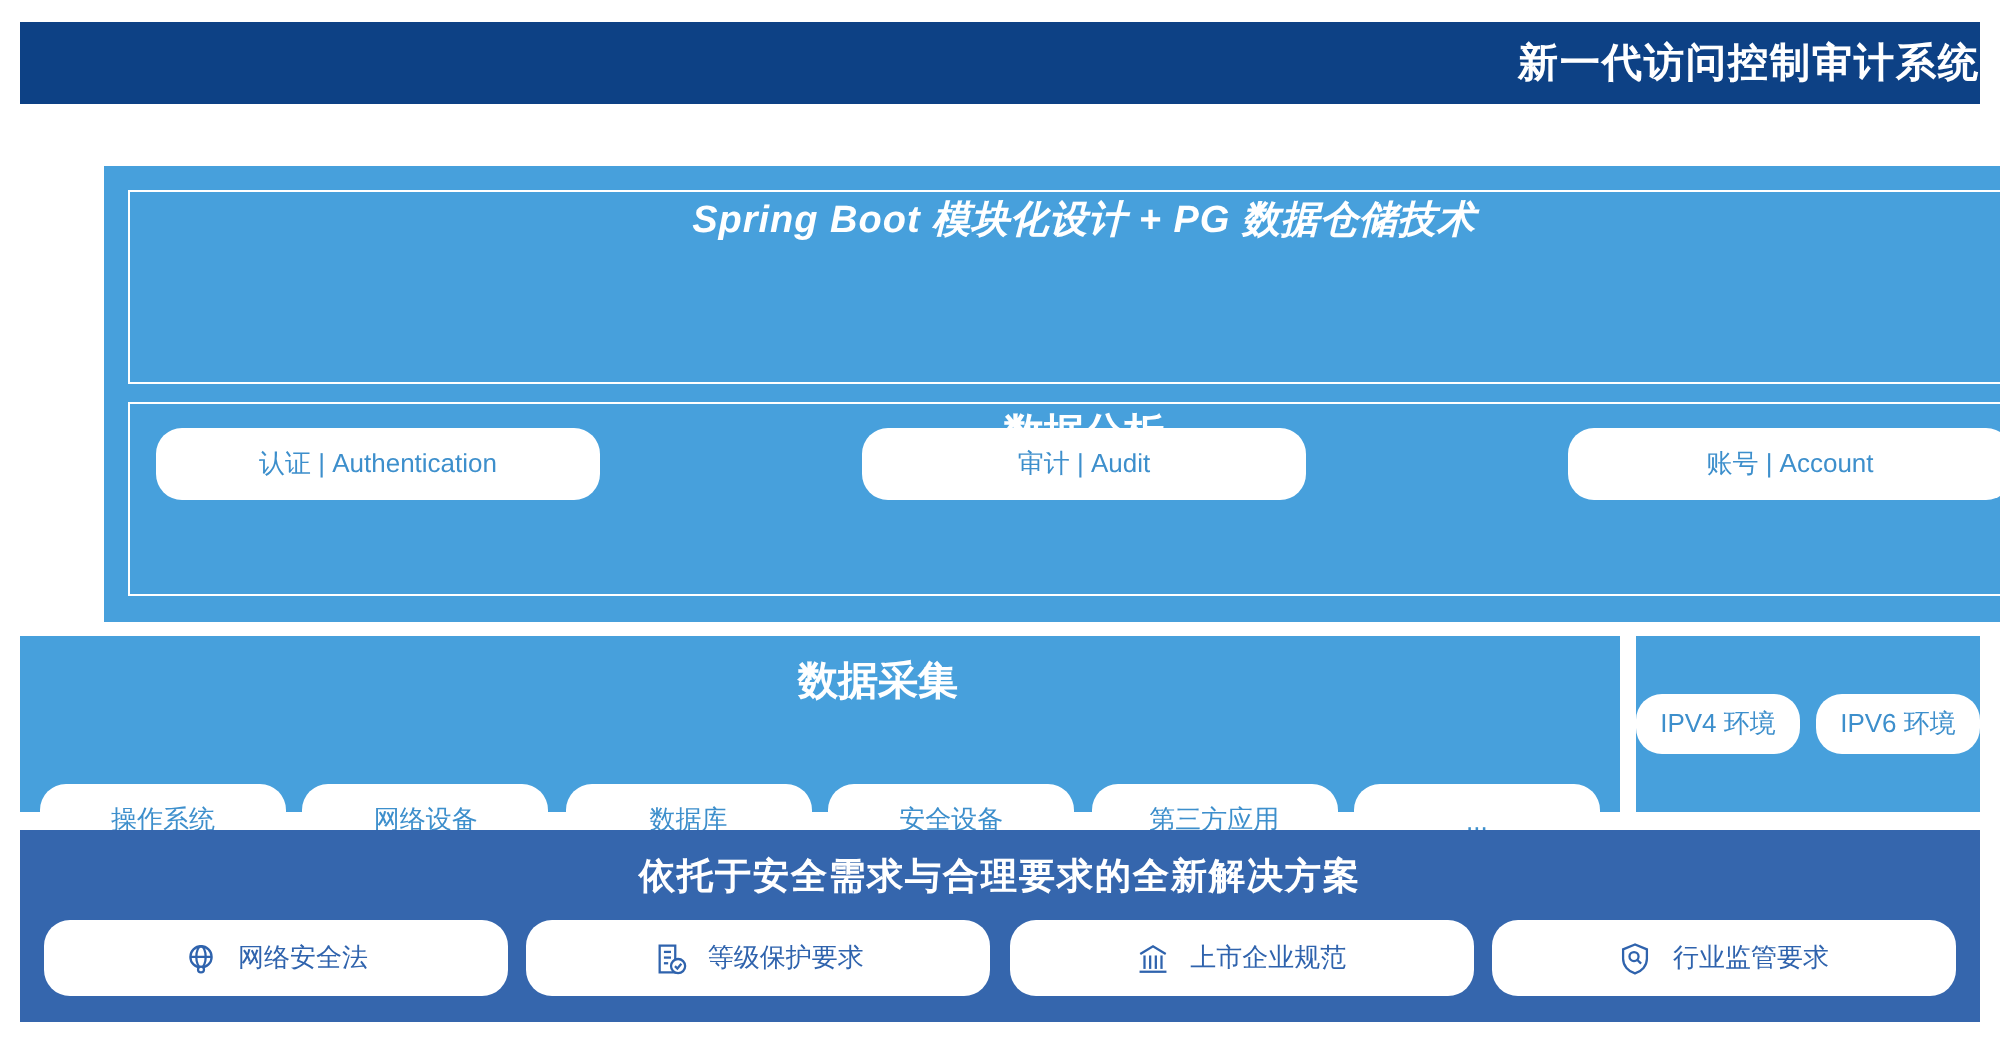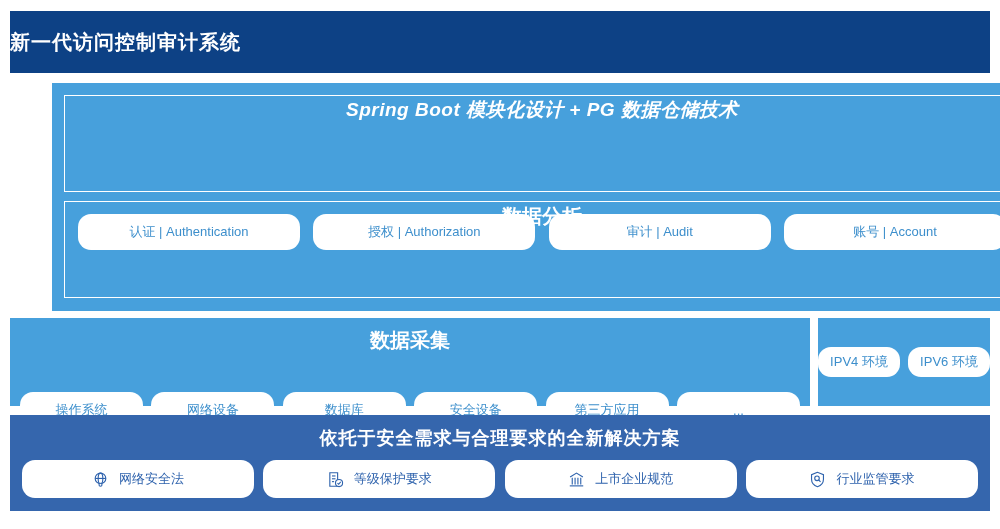--- a/index.html
+++ b/index.html
@@ -20,25 +20,25 @@
     background: #ffffff;
     box-sizing: border-box;
   }
 
   
   .header {
     position: absolute;
     left: 10px;
     top: 11px;
     width: 980px;
-    height: 62px;
+    height: 41px;
     background: #0d4185;
     display: flex;
     align-items: center;
-    justify-content: flex-start;
+    justify-content: flex-end;
   }
   .header-title {
     color: #ffffff;
     font-size: 20px;
     font-weight: bold;
     letter-spacing: 1px;
   }
 
   
   .panel {
@@ -118,21 +118,21 @@
   }
   #row-analysis .chip { width: 176px; }
 
   
   #panel-collection {
     left: 10px;
     top: 318px;
     width: 800px;
     height: 88px;
   }
-  #title-collection { top: 9px; }
+  #title-collection { top: 9px; padding-left: 29px; }
   #row-collection {
     left: 10px;
     top: 42px;
     width: 780px;
     margin-top: 32px;
   }
   #row-collection .chip { width: 123px; }
 
   
   #panel-ipv {
@@ -193,21 +193,20 @@
   <div class="header">
     <div class="header-title">新一代访问控制审计系统</div>
   </div>
 
   <div class="panel" id="panel-platform">
 
     <div class="inner-frame" id="frame-springboot"></div>
     <div class="section-title italic" id="title-springboot">Spring Boot 模块化设计 + PG 数据仓储技术</div>
     <div class="chip-row" id="row-springboot">
       <div class="chip">认证 | Authentication</div>
-      <div class="chip">授权 | Authorization</div>
       <div class="chip">审计 | Audit</div>
       <div class="chip">账号 | Account</div>
     </div>
 
     <div class="inner-frame" id="frame-analysis"></div>
     <div class="section-title" id="title-analysis">数据分析</div>
     <div class="chip-row" id="row-analysis">
       <div class="chip">大数据分析</div>
       <div class="chip">机器学习</div>
       <div class="chip">流程调度</div>

